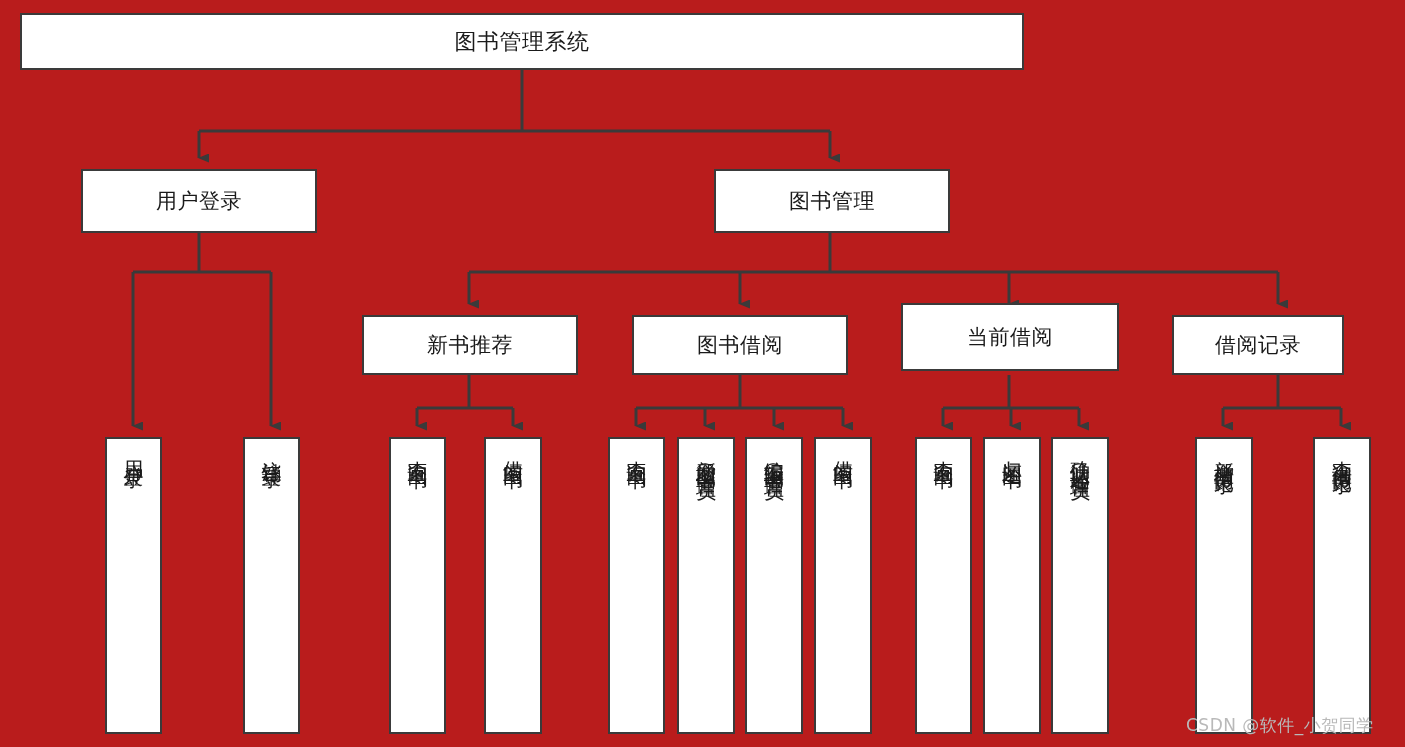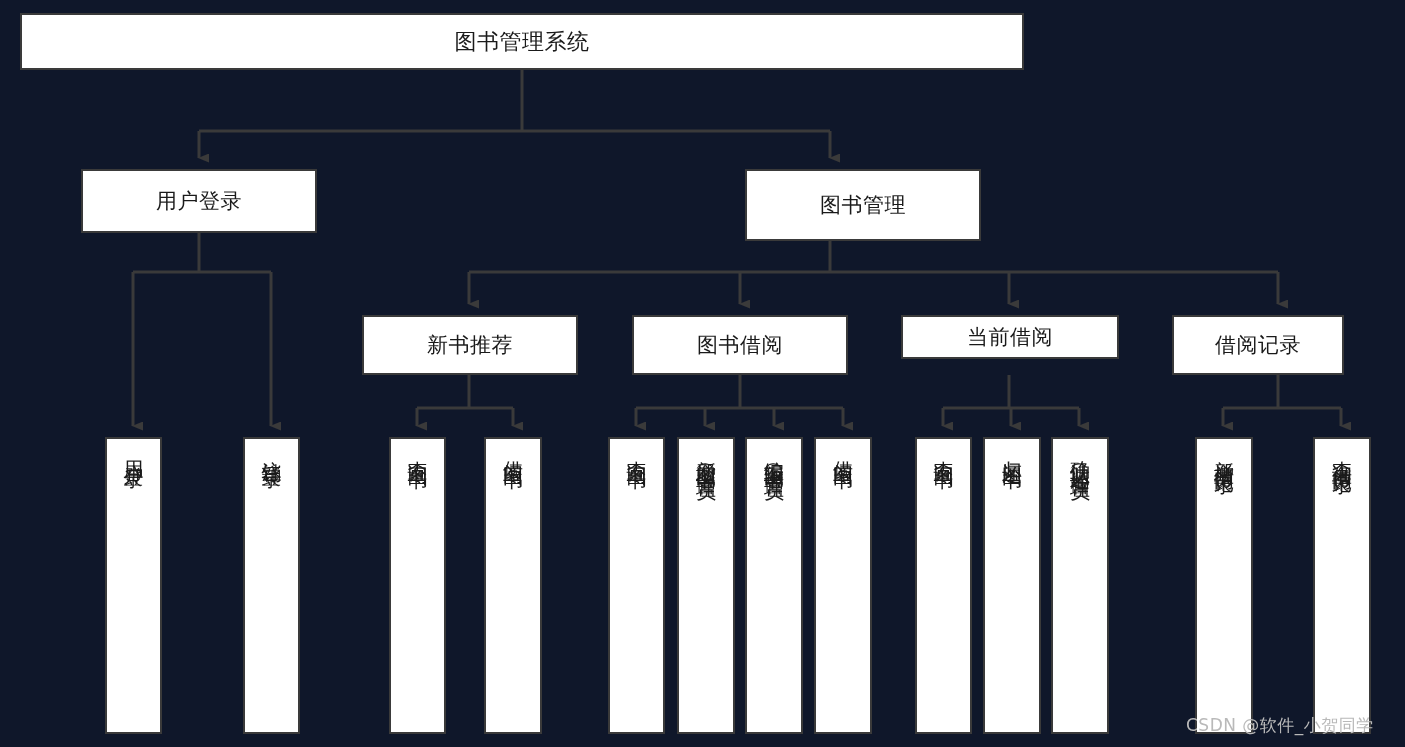--- a/index.html
+++ b/index.html
@@ -11,21 +11,21 @@
   body {
     width: 1405px;
     height: 747px;
     font-family: "DejaVu Sans", "Liberation Sans", sans-serif;
     overflow: hidden;
   }
   #diagram-root {
     position: relative;
     width: 1405px;
     height: 747px;
-    background: #0f172a;
+    background: #b91c1c;
   }
   #edge-layer {
     position: absolute;
     left: 0;
     top: 0;
     width: 1405px;
     height: 747px;
     pointer-events: none;
   }
   .node {
@@ -136,33 +136,33 @@
   </svg>
 
   <div class="node h" id="node-root" style="left:20px; top:13px; width:1004px; height:57px;">
     <span class="node-label">图书管理系统</span>
   </div>
 
   <div class="node h" id="node-user-login" style="left:81px; top:169px; width:236px; height:64px;">
     <span class="node-label">用户登录</span>
   </div>
 
-  <div class="node h" id="node-book-management" style="left:745px; top:169px; width:236px; height:72px;">
+  <div class="node h" id="node-book-management" style="left:714px; top:169px; width:236px; height:64px;">
     <span class="node-label">图书管理</span>
   </div>
 
   <div class="node h" id="node-book-borrow" style="left:632px; top:315px; width:216px; height:60px;">
     <span class="node-label">图书借阅</span>
   </div>
 
   <div class="node h" id="node-new-book-recommend" style="left:362px; top:315px; width:216px; height:60px;">
     <span class="node-label">新书推荐</span>
   </div>
 
-  <div class="node h" id="node-current-borrow" style="left:901px; top:315px; width:218px; height:44px;">
+  <div class="node h" id="node-current-borrow" style="left:901px; top:303px; width:218px; height:68px;">
     <span class="node-label">当前借阅</span>
   </div>
 
   <div class="node h" id="node-borrow-record" style="left:1172px; top:315px; width:172px; height:60px;">
     <span class="node-label">借阅记录</span>
   </div>
 
   <div class="node v" style="left:105px; top:437px; width:57px; height:297px;">
     <span class="node-label">用户登录</span>
   </div>

